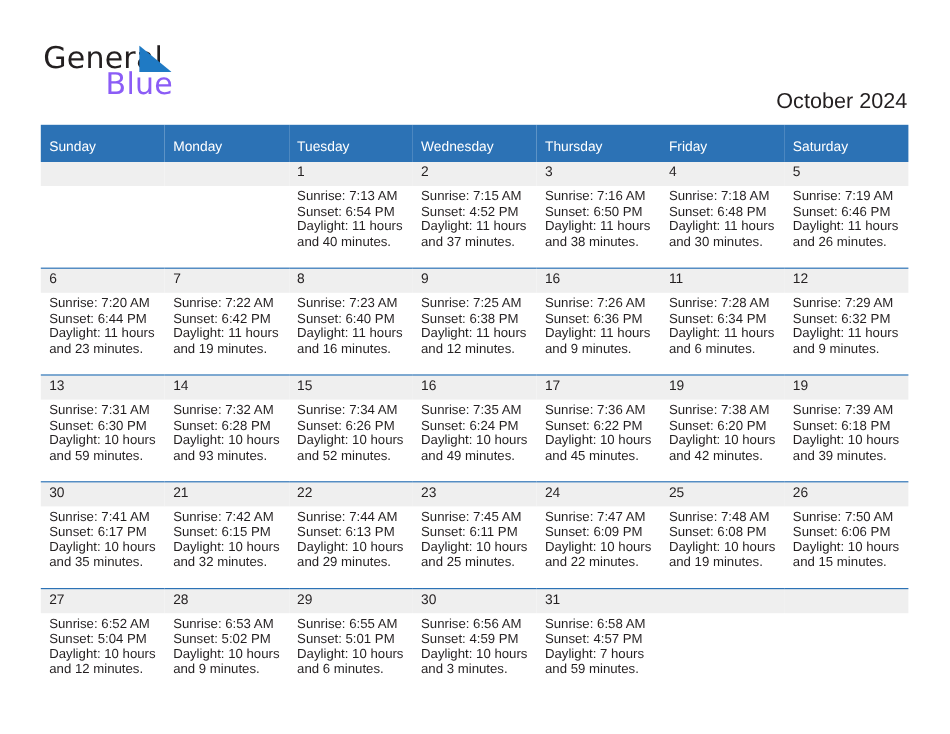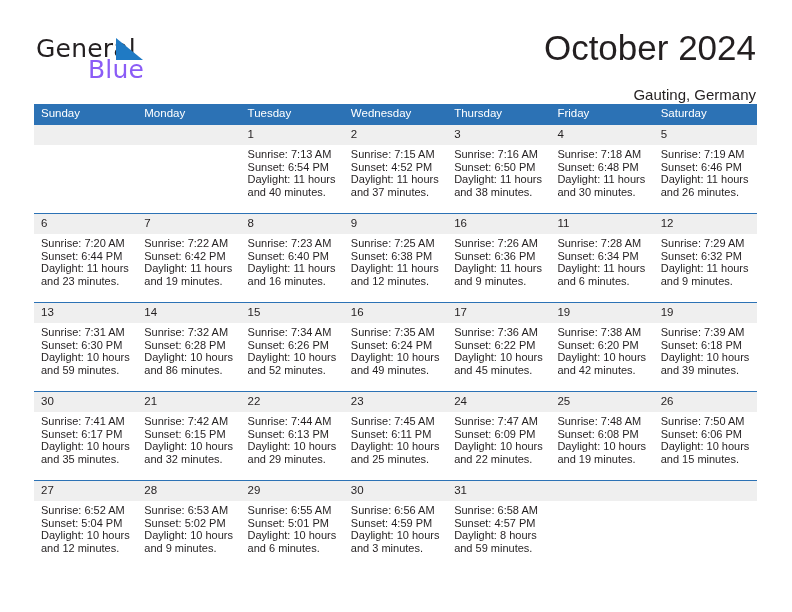--- a/index.html
+++ b/index.html
@@ -67,25 +67,26 @@
   }
   .brand-mark svg { display: block; }
 
   .title-block {
     position: absolute;
     right: 36px;
     top: 32px;
     text-align: right;
   }
   .cal-title {
-    font-size: 35px;
+    font-size: 18px;
     line-height: 32px;
     color: #231f20;
     font-weight: 400;
     white-space: nowrap;
+    margin-top: 36px;
   }
   .cal-subtitle {
     font-size: 15px;
     line-height: 22px;
     margin-top: 20px;
     color: #231f20;
     font-weight: 400;
     white-space: nowrap;
   }
 
@@ -97,21 +98,21 @@
     width: 723px;
     border-collapse: collapse;
     table-layout: fixed;
   }
   .calendar th {
     background: #2c72b5;
     color: #ffffff;
     font-size: 11.5px;
     font-weight: 400;
     text-align: left;
-    padding: 3px 0 5px 7px;
+    padding: 13px 0 5px 7px;
     height: 11px;
     line-height: 13px;
     border: none;
   }
   .calendar col { width: 103.28px; }
 
   .week-row td {
     vertical-align: top;
     padding: 0;
     border: none;
@@ -314,21 +315,21 @@
             <div>Daylight: 10 hours</div>
             <div>and 59 minutes.</div>
           </div>
         </td>
         <td>
           <div class="daynum">14</div>
           <div class="cell-body">
             <div>Sunrise: 7:32 AM</div>
             <div>Sunset: 6:28 PM</div>
             <div>Daylight: 10 hours</div>
-            <div>and 86 minutes.</div>
+            <div>and 93 minutes.</div>
           </div>
         </td>
         <td>
           <div class="daynum">15</div>
           <div class="cell-body">
             <div>Sunrise: 7:34 AM</div>
             <div>Sunset: 6:26 PM</div>
             <div>Daylight: 10 hours</div>
             <div>and 52 minutes.</div>
           </div>
@@ -472,21 +473,21 @@
             <div>Sunset: 4:59 PM</div>
             <div>Daylight: 10 hours</div>
             <div>and 3 minutes.</div>
           </div>
         </td>
         <td>
           <div class="daynum">31</div>
           <div class="cell-body">
             <div>Sunrise: 6:58 AM</div>
             <div>Sunset: 4:57 PM</div>
-            <div>Daylight: 8 hours</div>
+            <div>Daylight: 7 hours</div>
             <div>and 59 minutes.</div>
           </div>
         </td>
         <td class="blank">
           <div class="daynum empty"></div>
         </td>
         <td class="blank">
           <div class="daynum empty"></div>
         </td>
       </tr>

